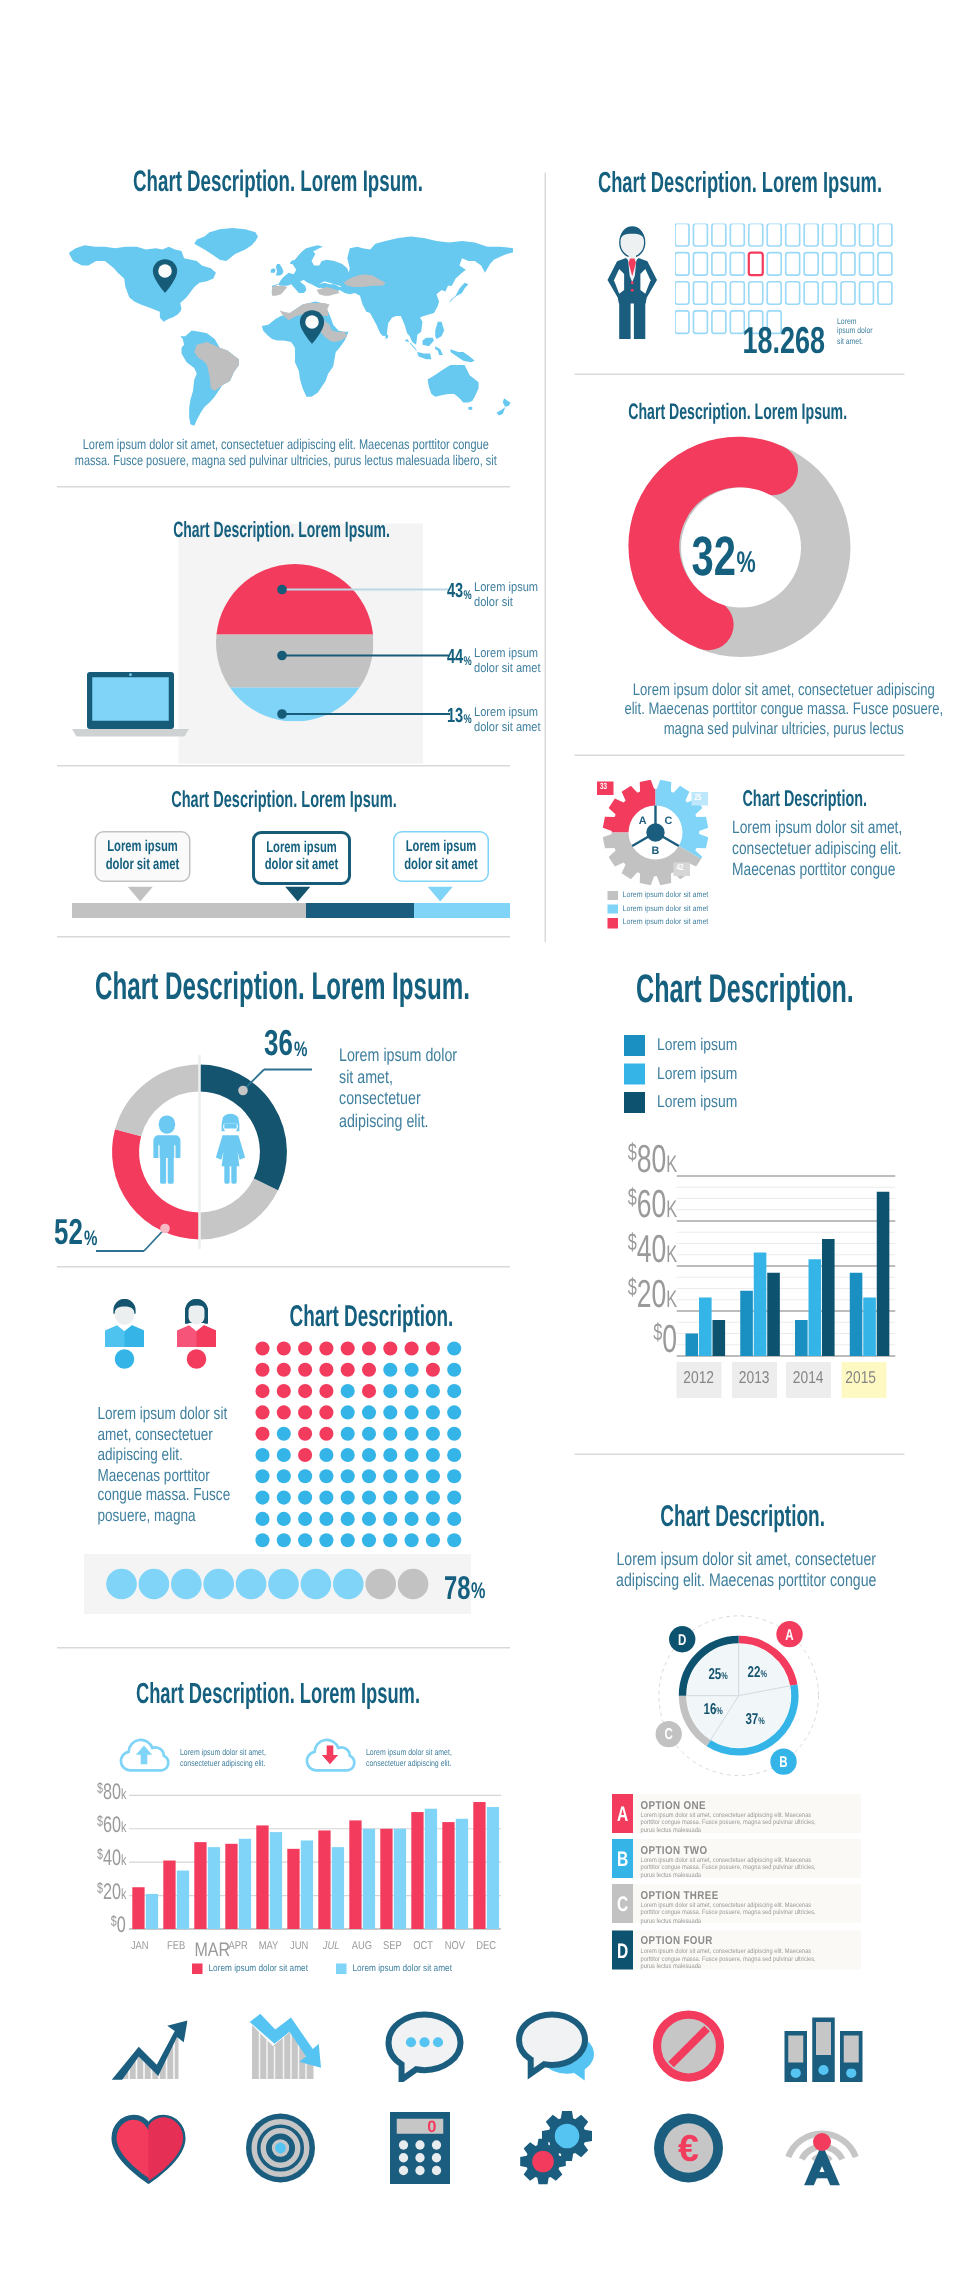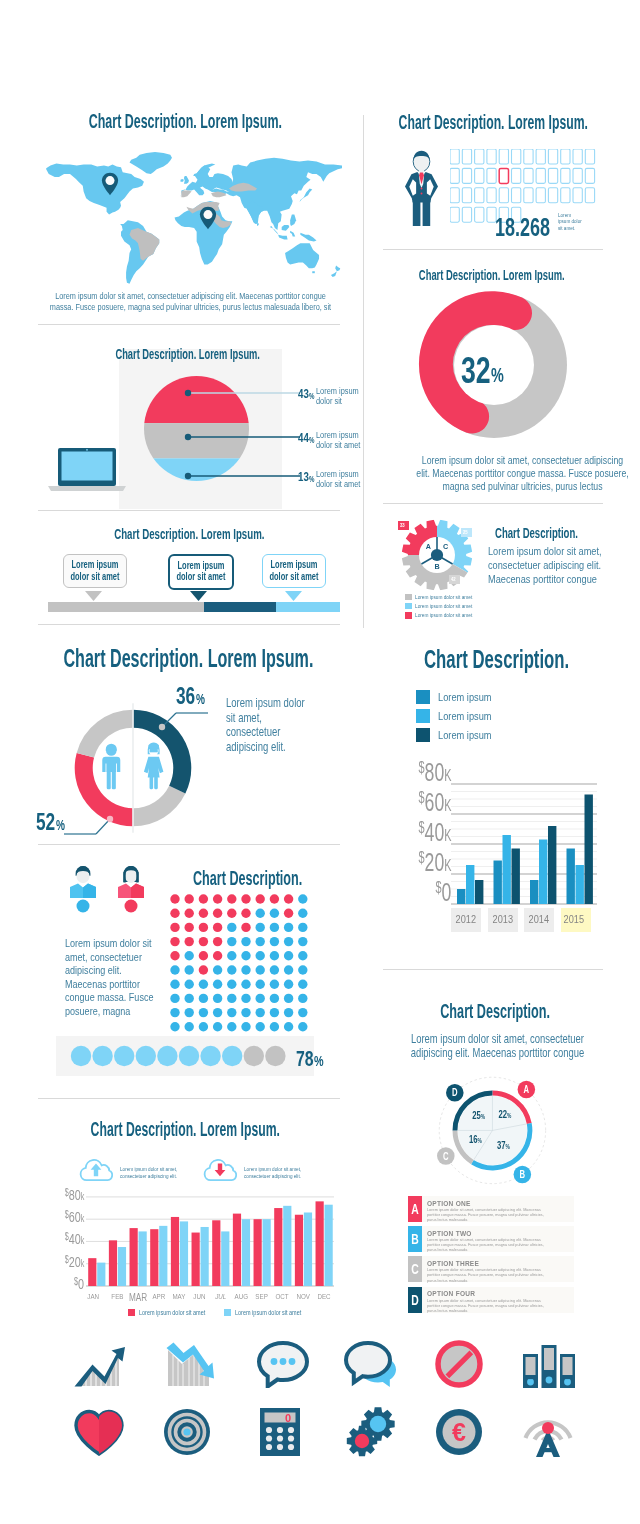--- a/index.html
+++ b/index.html
@@ -550,21 +550,21 @@
     <div style="position:absolute;left:20px;top:74px;width:34px;height:110px;" id="barylabels">
         <div style="position: absolute; right: 0px; top: -0.0909091px; color: rgb(154, 154, 154); font-size: 15px; white-space: nowrap; transform: scaleX(0.72); transform-origin: right top;"><span style="font-size:10px;vertical-align:4px">$</span>80<span style="font-size:10px">k</span></div>
         <div style="position: absolute; right: 0px; top: 22.1818px; color: rgb(154, 154, 154); font-size: 15px; white-space: nowrap; transform: scaleX(0.72); transform-origin: right top;"><span style="font-size:10px;vertical-align:4px">$</span>60<span style="font-size:10px">k</span></div>
         <div style="position: absolute; right: 0px; top: 44.4545px; color: rgb(154, 154, 154); font-size: 15px; white-space: nowrap; transform: scaleX(0.72); transform-origin: right top;"><span style="font-size:10px;vertical-align:4px">$</span>40<span style="font-size:10px">k</span></div>
         <div style="position: absolute; right: 0px; top: 66.7273px; color: rgb(154, 154, 154); font-size: 15px; white-space: nowrap; transform: scaleX(0.72); transform-origin: right top;"><span style="font-size:10px;vertical-align:4px">$</span>20<span style="font-size:10px">k</span></div>
         <div style="position: absolute; right: 0px; top: 89px; color: rgb(154, 154, 154); font-size: 15px; white-space: nowrap; transform: scaleX(0.72); transform-origin: right top;"><span style="font-size:10px;vertical-align:4px">$</span>0</div>
       </div>
     <div style="position:absolute;left:56px;top:180px;width:248px;height:10px;" id="barxlabels">
         <div style="position: absolute; left: 0px; top: 0px; width: 20.6667px; color: rgb(154, 154, 154); font-size: 7.6px;"><span style="display: inline-block; transform: scaleX(0.82);">JAN</span></div>
         <div style="position: absolute; left: 20.6667px; top: 0px; width: 20.6667px; text-align: center; color: rgb(154, 154, 154); font-size: 7.6px;"><span style="display: inline-block; transform: scaleX(0.82);">FEB</span></div>
-        <div style="position: absolute; left: 41.3333px; top: 0px; width: 20.6667px; text-align: center; color: rgb(154, 154, 154); font-size: 10px;"><span style="display: inline-block; transform: scaleX(0.82);">MAR</span></div>
+        <div style="position: absolute; left: 41.3333px; top: 0px; width: 20.6667px; text-align: center; color: rgb(154, 154, 154); font-size: 13px;"><span style="display: inline-block; transform: scaleX(0.82);">MAR</span></div>
         <div style="position: absolute; left: 62px; top: 0px; width: 20.6667px; text-align: center; color: rgb(154, 154, 154); font-size: 7.6px;"><span style="display: inline-block; transform: scaleX(0.82);">APR</span></div>
         <div style="position: absolute; left: 82.6667px; top: 0px; width: 20.6667px; text-align: center; color: rgb(154, 154, 154); font-size: 7.6px;"><span style="display: inline-block; transform: scaleX(0.82);">MAY</span></div>
         <div style="position: absolute; left: 103.333px; top: 0px; width: 20.6667px; text-align: center; color: rgb(154, 154, 154); font-size: 7.6px;"><span style="display: inline-block; transform: scaleX(0.82);">JUN</span></div>
         <div style="position: absolute; left: 124px; top: 0px; width: 20.6667px; text-align: center; color: rgb(154, 154, 154); font-size: 7.6px; font-style: italic;"><span style="display: inline-block; transform: scaleX(0.82);">JUL</span></div>
         <div style="position: absolute; left: 144.667px; top: 0px; width: 20.6667px; text-align: center; color: rgb(154, 154, 154); font-size: 7.6px;"><span style="display: inline-block; transform: scaleX(0.82);">AUG</span></div>
         <div style="position: absolute; left: 165.333px; top: 0px; width: 20.6667px; text-align: center; color: rgb(154, 154, 154); font-size: 7.6px;"><span style="display: inline-block; transform: scaleX(0.82);">SEP</span></div>
         <div style="position: absolute; left: 186px; top: 0px; width: 20.6667px; text-align: center; color: rgb(154, 154, 154); font-size: 7.6px;"><span style="display: inline-block; transform: scaleX(0.82);">OCT</span></div>
         <div style="position: absolute; left: 206.667px; top: 0px; width: 20.6667px; text-align: center; color: rgb(154, 154, 154); font-size: 7.6px;"><span style="display: inline-block; transform: scaleX(0.82);">NOV</span></div>
         <div style="position: absolute; left: 227.333px; top: 0px; width: 20.6667px; text-align: center; color: rgb(154, 154, 154); font-size: 7.6px;"><span style="display: inline-block; transform: scaleX(0.82);">DEC</span></div>
       </div>

